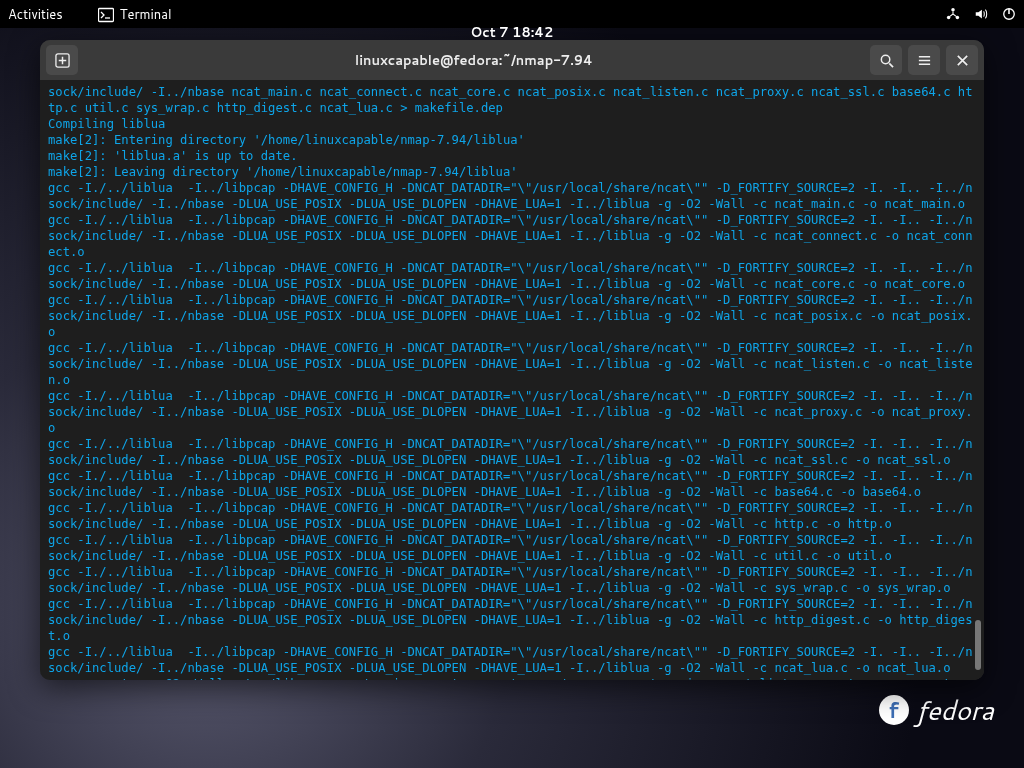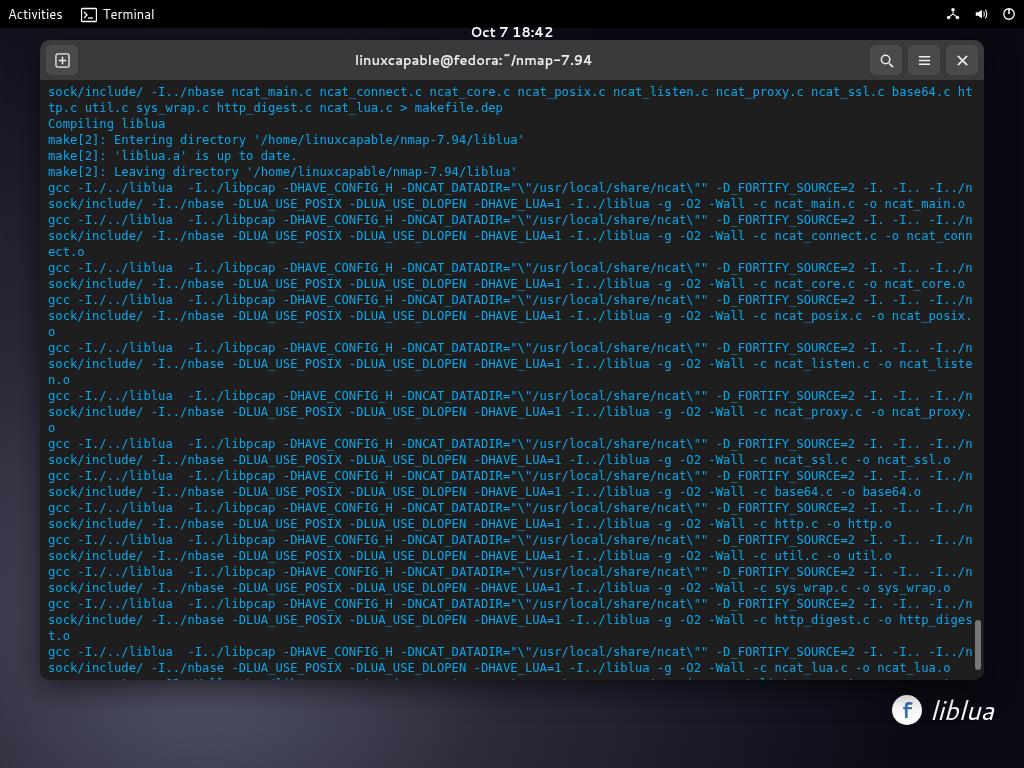--- a/index.html
+++ b/index.html
@@ -11,21 +11,21 @@
     position: relative;
     color: #eee;
   }
 
   
   .topbar {
     position: absolute; top: 0; left: 0; right: 0; height: 28px;
     background: #000; color: #fff; display: flex; align-items: center;
     font-size: 13px; padding: 0 8px; z-index: 10;
   }
-  .topbar .left { display: flex; align-items: center; gap: 18px; }
+  .topbar .left { display: flex; align-items: center; gap: 35px; }
   .topbar .left .app { display: flex; align-items: flex-end; gap: 6px; }
   .topbar .center { position: absolute; left: 50%; transform: translateX(-50%); font-weight: 600; margin-top: 36px; }
   .topbar .right { margin-left: auto; display: flex; align-items: center; gap: 14px; }
   .topbar svg { width: 14px; height: 14px; fill: #fff; display: block; }
   .topbar .app svg { width: 16px; height: 16px; }
 
   
   .fedora-mark {
     position: absolute; right: 30px; bottom: 40px; display: flex; align-items: center; gap: 8px;
     color: #fff; font-style: italic; font-size: 26px; font-family: Cantarell, sans-serif;
@@ -104,21 +104,21 @@
       <svg viewBox="0 0 16 16">
           <circle cx="8" cy="8" r="6" fill="none" stroke="#fff" stroke-width="1.5"></circle>
           <path d="M8 2v6" stroke="#fff" stroke-width="1.8"></path>
         </svg>
     </span>
   </div>
 </div>
 
 <div class="fedora-mark">
   <span class="disc">f</span>
-  <span>liblua</span>
+  <span>fedora</span>
 </div>
 
 <div class="term-window">
   <div class="term-header">
     <div class="hbtn">
       <svg viewBox="0 0 16 16">
           <rect x="1" y="1" width="14" height="14" rx="2" fill="none" stroke="#eee" stroke-width="1.4"></rect>
           <path d="M8 4v8M4 8h8" stroke="#eee" stroke-width="1.6"></path>
         </svg>
     </div>

